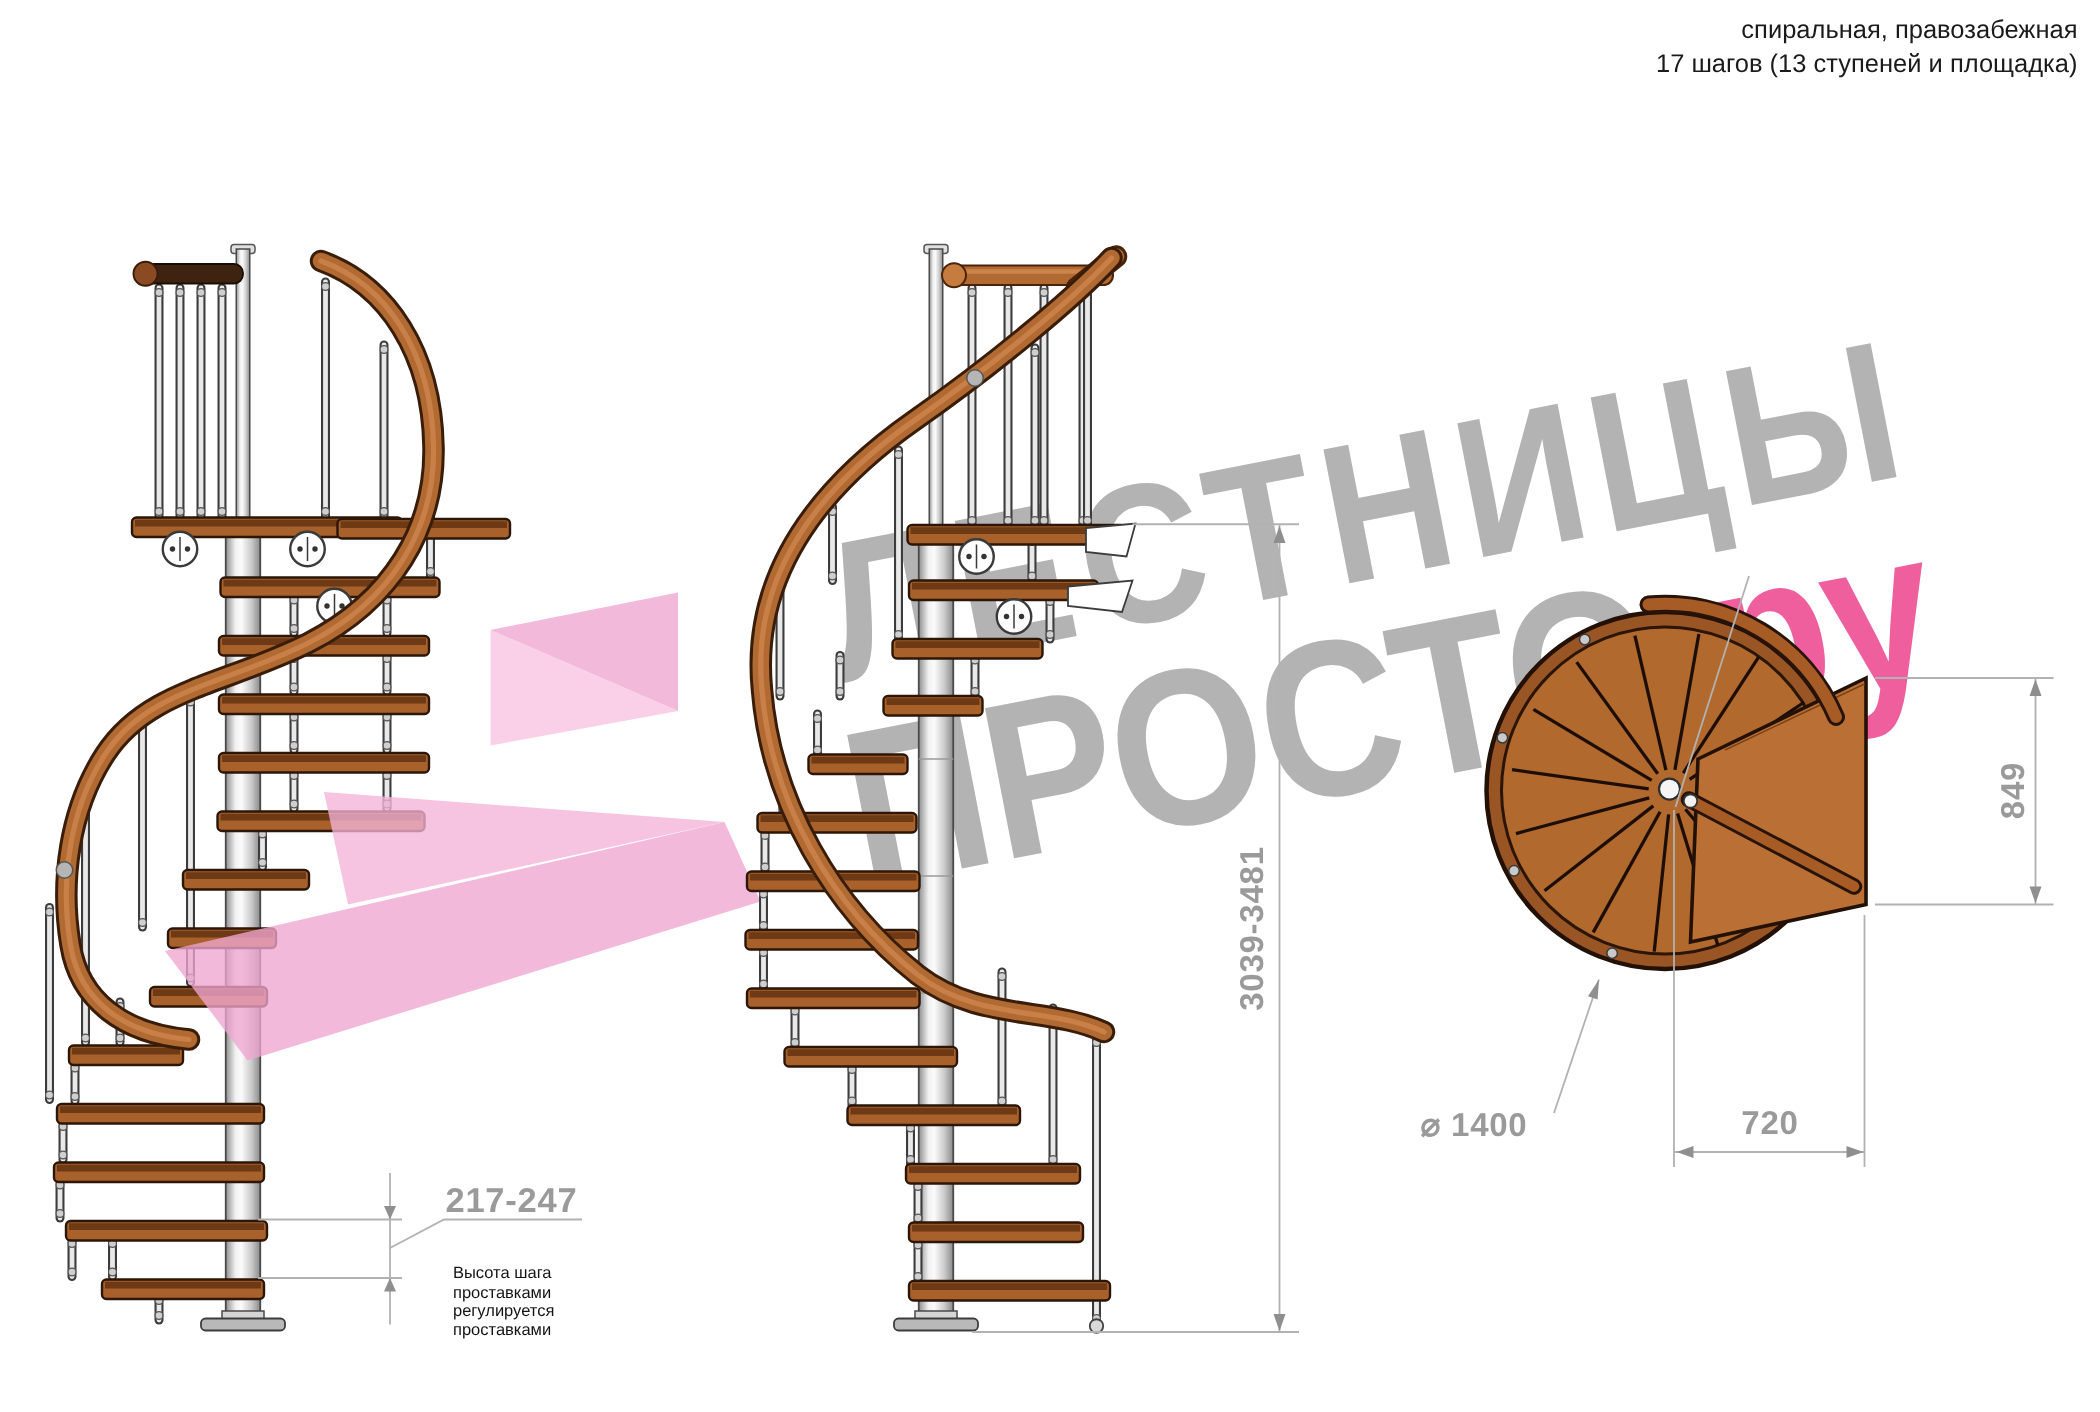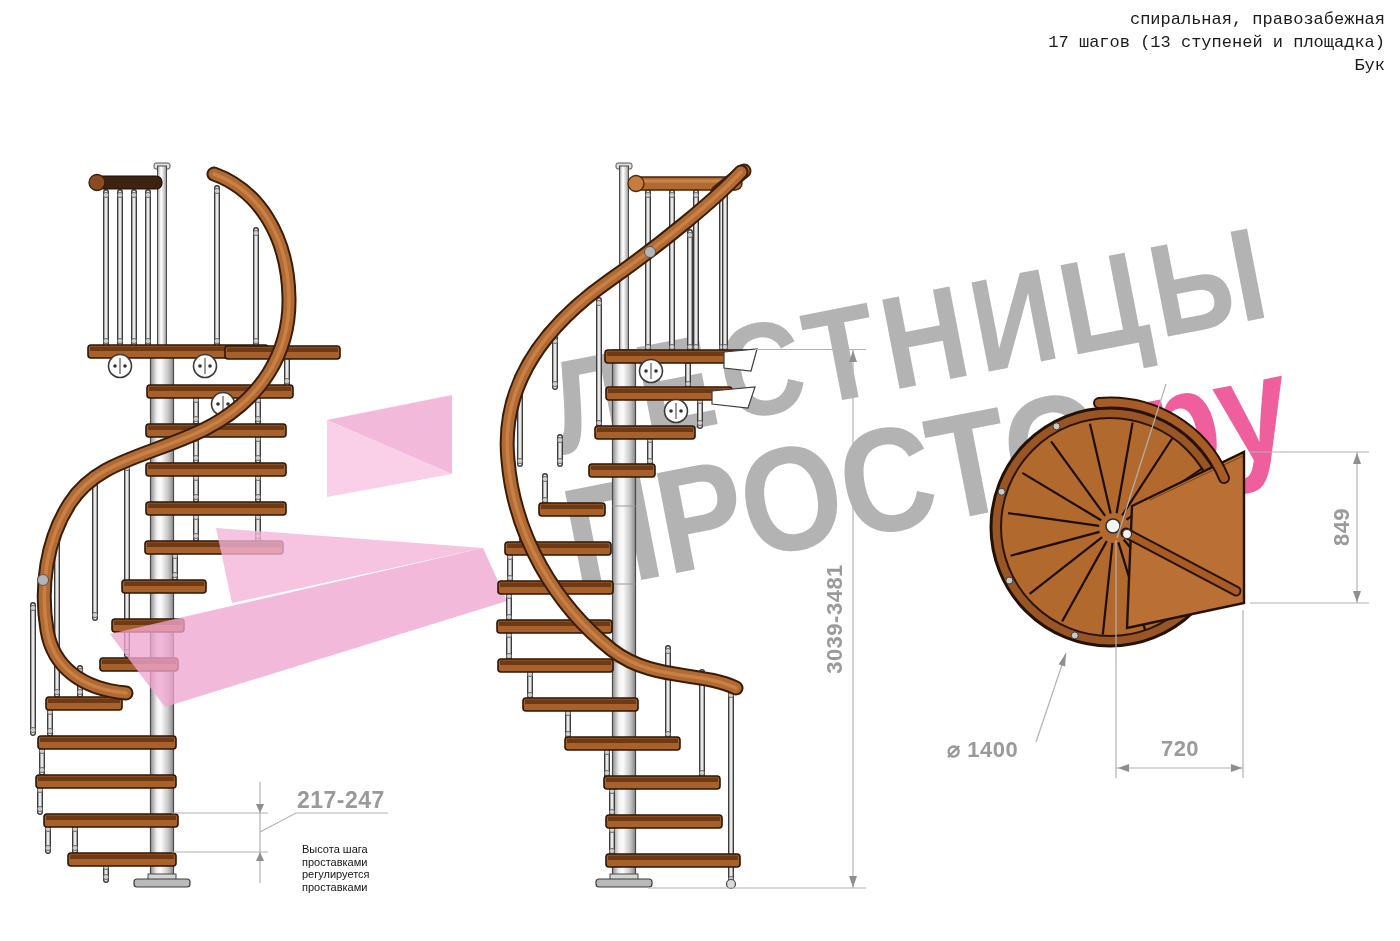--- a/index.html
+++ b/index.html
@@ -3,21 +3,21 @@
 <meta charset="utf-8">
 <style>
   html,body{margin:0;padding:0;background:#ffffff;}
   #stage{position:relative;width:1400px;height:941px;background:#ffffff;overflow:hidden;
          font-family:"Liberation Sans", sans-serif;}
   #stage svg{position:absolute;left:0;top:0;}
   .layer-plan{z-index:1;}
   .layer-main{z-index:3;}
   .layer-html{z-index:4;}
   #header-block{position:absolute;right:15px;top:8px;text-align:right;color:#1b1b1b;
-                font-size:17px;line-height:23px;z-index:5;font-family:Liberation Mono, monospace;}
+                font-size:17px;line-height:23px;z-index:5;}
   .wm{position:absolute;white-space:nowrap;font-weight:bold;transform-origin:0 0;
       mix-blend-mode:multiply;line-height:1;}
   #wm-top{left:538px;top:346px;font-size:132px;letter-spacing:8px;color:#b3b3b3;
           transform:rotate(-11deg) scaleX(0.88);}
   #wm-bottom{left:552px;top:470px;font-size:148px;letter-spacing:0;color:#b3b3b3;
           transform:rotate(-11deg) scaleX(0.88);}
   #wm-bottom .pink{color:#ef5f9d;}
   #note-block{position:absolute;left:302px;top:822px;font-size:11px;line-height:12.5px;
               color:#141414;z-index:5;margin-top:21px;}
   text{font-family:"Liberation Sans", sans-serif;}
@@ -479,21 +479,20 @@
       <text class="dimtxt" x="297" y="808" font-size="23" text-anchor="start" fill="#9a9a9a">217-247</text>
       <text class="dimtxt" x="1349" y="527" font-size="22" text-anchor="middle" transform="rotate(-90 1349 527)" fill="#9a9a9a">849</text>
       <text class="dimtxt" x="1180" y="756" font-size="22" text-anchor="middle" fill="#9a9a9a">720</text>
       <text class="dimtxt" x="947" y="757" font-size="22" text-anchor="start" font-family="DejaVu Sans, sans-serif" fill="#9a9a9a">⌀ 1400</text>
     </g>
   </svg>
 
   <div id="header-block" class="layer-html">
     <div>спиральная, правозабежная</div>
     <div>17 шагов (13 ступеней и площадка)</div>
-    <div>Бук</div>
   </div>
 
   <div id="note-block" class="layer-html">
     <div>Высота шага</div>
     <div>проставками</div>
     <div>регулируется</div>
     <div>проставками</div>
   </div>
 </div>
 

